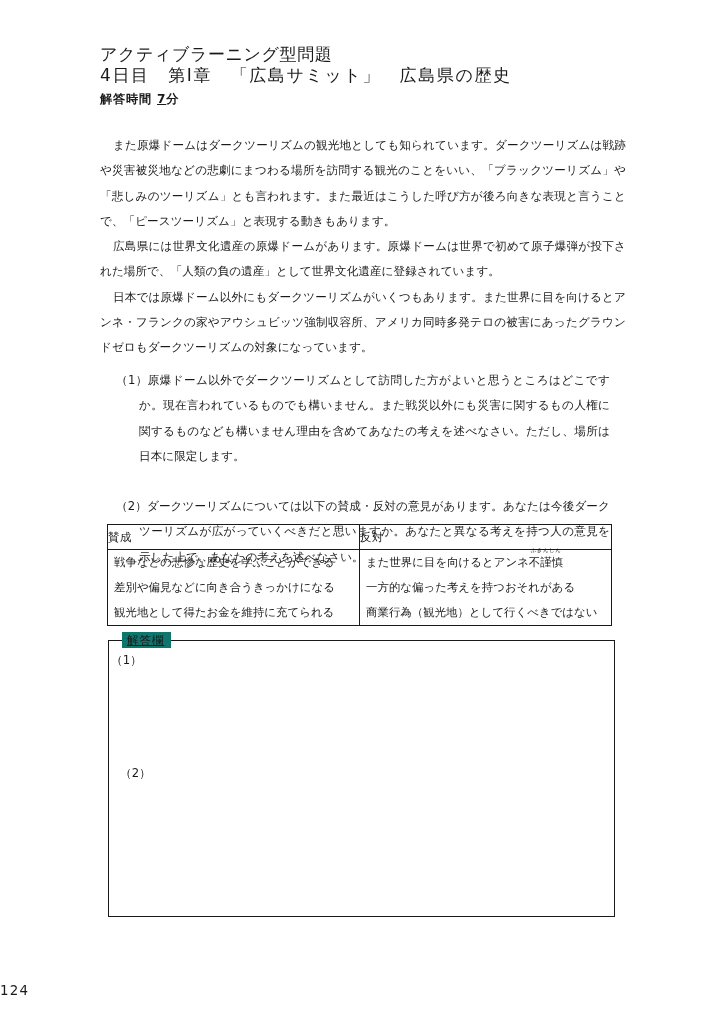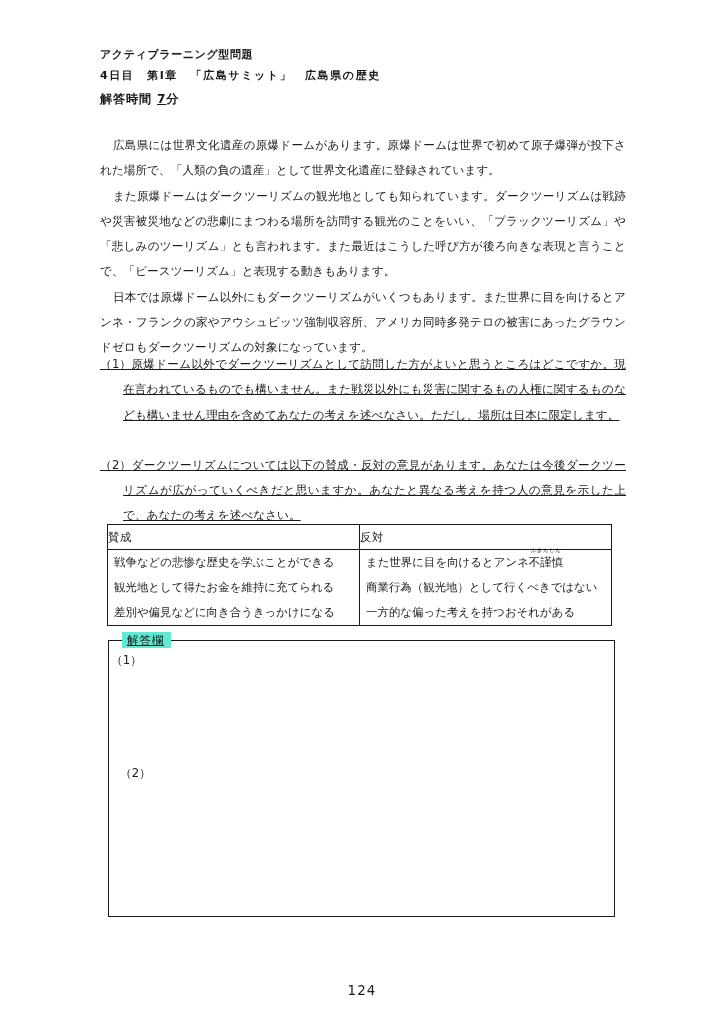--- a/index.html
+++ b/index.html
@@ -26,22 +26,22 @@
   }
 
   
   .header {
     position: absolute;
     left: 100px;
     top: 44px;
     width: 526px;
   }
   .header-line {
-    font-size: 11px;
-    font-weight: bold;
+    font-size: 17px;
+    font-weight: normal;
     letter-spacing: 0.6px;
     line-height: 21px;
     white-space: nowrap;
   }
   .header-line.second {
     letter-spacing: 1.6px;
   }
   .time-row {
     position: absolute;
     left: 100px;
@@ -79,25 +79,24 @@
     position: absolute;
     left: 100px;
     top: 352px;
     width: 526px;
   }
   .question {
     font-size: 11.6px;
     line-height: 25.3px;
     text-align: justify;
     text-justify: inter-character;
-    margin: 0;
+    margin: 16px;
     padding-left: 23px;
     text-indent: -23px;
     letter-spacing: 0.05px;
-    text-decoration: underline;
   }
   .question.q2 {
     margin-top: 25px;
   }
 
   
   .opinion-table-wrap {
     position: absolute;
     left: 107px;
     top: 524px;
@@ -154,21 +153,21 @@
     left: 108px;
     top: 640px;
     width: 505px;
     height: 275px;
     border: 1px solid #1a1a1a;
   }
   .answer-legend {
     position: absolute;
     left: 13px;
     top: -9px;
-    background: #5eead4;
+    background: #0f766e;
     padding: 0 7px 0 5px;
     font-size: 11.6px;
     letter-spacing: 0.8px;
     line-height: 16px;
     text-decoration: underline;
   }
   .answer-slot-1 {
     position: absolute;
     left: 2px;
     top: 12px;
@@ -182,42 +181,42 @@
     font-size: 11.6px;
     letter-spacing: 0.2px;
   }
 
   
   .page-number {
     position: absolute;
     left: 0;
     top: 983px;
     width: 724px;
-    text-align: center;
+    text-align: left;
     font-size: 13.4px;
     letter-spacing: 1.2px;
   }
 </style>
 </head>
 <body>
 
 <div class="page">
 
   <div class="header">
     <div class="header-line">アクティブラーニング型問題</div>
     <div class="header-line second">4日目　第Ⅰ章　「広島サミット」　広島県の歴史</div>
   </div>
 
   <div class="time-row">
     <span>解答時間</span><span>&nbsp;</span><span class="time-value">7</span><span>分</span>
   </div>
 
   <div class="body-block">
+    <p class="para">また原爆ドームはダークツーリズムの観光地としても知られています。ダークツーリズムは戦跡や災害被災地などの悲劇にまつわる場所を訪問する観光のことをいい、「ブラックツーリズム」や「悲しみのツーリズム」とも言われます。また最近はこうした呼び方が後ろ向きな表現と言うことで、「ピースツーリズム」と表現する動きもあります。</p>
     <p class="para">広島県には世界文化遺産の原爆ドームがあります。原爆ドームは世界で初めて原子爆弾が投下された場所で、「人類の負の遺産」として世界文化遺産に登録されています。</p>
-    <p class="para">また原爆ドームはダークツーリズムの観光地としても知られています。ダークツーリズムは戦跡や災害被災地などの悲劇にまつわる場所を訪問する観光のことをいい、「ブラックツーリズム」や「悲しみのツーリズム」とも言われます。また最近はこうした呼び方が後ろ向きな表現と言うことで、「ピースツーリズム」と表現する動きもあります。</p>
     <p class="para">日本では原爆ドーム以外にもダークツーリズムがいくつもあります。また世界に目を向けるとアンネ・フランクの家やアウシュビッツ強制収容所、アメリカ同時多発テロの被害にあったグラウンドゼロもダークツーリズムの対象になっています。</p>
   </div>
 
   <div class="questions">
     <p class="question q1"><span>（1）</span><span>原爆ドーム以外でダークツーリズムとして訪問した方がよいと思うところはどこですか。現在言われているものでも構いません。また戦災以外にも災害に関するもの人権に関するものなども構いません理由を含めてあなたの考えを述べなさい。ただし、場所は日本に限定します。</span></p>
     <p class="question q2"><span>（2）</span><span>ダークツーリズムについては以下の賛成・反対の意見があります。あなたは今後ダークツーリズムが広がっていくべきだと思いますか。あなたと異なる考えを持つ人の意見を示した上で、あなたの考えを述べなさい。</span></p>
   </div>
 
   <div class="opinion-table-wrap">
     <table class="opinion-table">
@@ -226,26 +225,26 @@
           <th class="col-sep">賛成</th>
           <th>反対</th>
         </tr>
       </thead>
       <tbody>
         <tr>
           <td class="col-sep">戦争などの悲惨な歴史を学ぶことができる</td>
           <td><span>また世界に目を向けるとアンネ</span><span class="ruby-host"><span class="ruby-text">ふきんしん</span><span>不謹慎</span></span></td>
         </tr>
         <tr>
+          <td class="col-sep">差別や偏見などに向き合うきっかけになる</td>
+          <td>一方的な偏った考えを持つおそれがある</td>
+        </tr>
+        <tr>
           <td class="col-sep">観光地として得たお金を維持に充てられる</td>
           <td>商業行為（観光地）として行くべきではない</td>
-        </tr>
-        <tr>
-          <td class="col-sep">差別や偏見などに向き合うきっかけになる</td>
-          <td>一方的な偏った考えを持つおそれがある</td>
         </tr>
       </tbody>
     </table>
   </div>
 
   <div class="answer-area">
     <div class="answer-legend">解答欄</div>
     <div class="answer-slot-1">（1）</div>
     <div class="answer-slot-2">（2）</div>
   </div>

